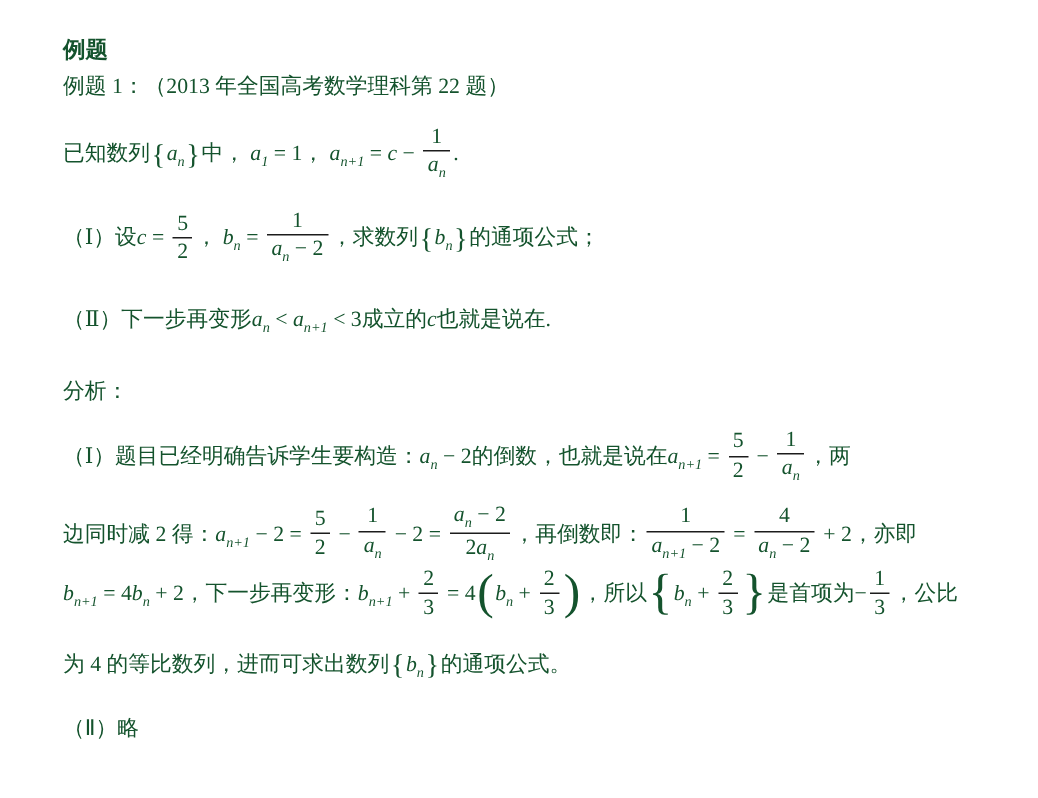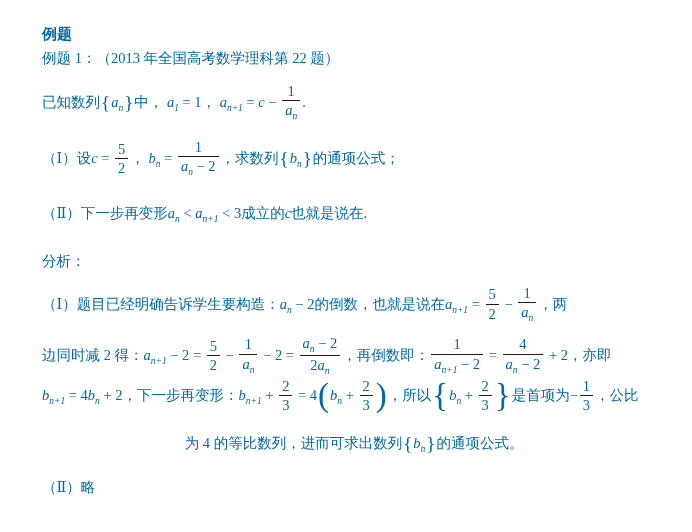--- a/index.html
+++ b/index.html
@@ -18,22 +18,22 @@
   .line { line-height: 21px; white-space: nowrap; }
   .heading { font-weight: bold; font-size: 15px; }
   .title    { margin-top: 3px; }
   .given    { margin-top: 15px; }
   .part1    { margin-top: 17px; }
   .part2    { margin-top: 24px; }
   .analysis { margin-top: 21px; }
   .para1    { margin-top: 14px; }
   .para2    { margin-top: 11px; }
   .para3    { margin-top: 1px; }
-  .para4    { margin-top: 19px; text-align: center; }
-  .end      { margin-top: 17px; }
+  .para4    { margin-top: 19px; }
+  .end      { margin-top: 17px; font-family: Liberation Mono, monospace; }
 
   
   .it  { font-style: italic; }
   .rm  { }
   .cjk { }
   .sub { font-style: italic; font-size: 9.5px; vertical-align: -4px; }
   .big-s { font-size: 19px; vertical-align: -2px; padding: 0 1px; }
   .big-l { font-size: 33px; font-weight: 300; vertical-align: middle; line-height: 0; position: relative; top: -2px; padding: 0 1px; }
   .frac {
     display: inline-block;
@@ -44,21 +44,21 @@
     position: relative;
     top: -1px;
   }
   .frac .num, .frac .den { display: block; padding: 0 3px; }
   .frac .num { border-bottom: 1.3px solid #1c1c1c; padding-bottom: 1px; }
   .frac .den { padding-top: 1px; }
 </style>
 </head>
 <body style="background: rgb(255, 255, 255);">
 
-<div class="page" style="color: #0369a1;">
+<div class="page" style="color: #14532d;">
   <div class="line heading">例题</div>
   <div class="line title">例题 1：（2013 年全国高考数学理科第 22 题）</div>
   <div class="line given"><span class="cjk">已知数列</span><span class="big-s">{</span><span class="it">a</span><span class="sub">n</span><span class="big-s">}</span><span class="cjk">中， </span><span class="it">a</span><span class="sub">1</span><span class="rm"> = 1</span><span class="cjk">， </span><span class="it">a</span><span class="sub">n+1</span><span class="rm"> = </span><span class="it">c</span><span class="rm"> − </span><span class="frac"><span class="num"><span class="rm">1</span></span><span class="den"><span class="it">a</span><span class="sub">n</span></span></span><span class="rm">.</span></div>
   <div class="line part1"><span class="cjk">（Ⅰ）设</span><span class="it">c</span><span class="rm"> = </span><span class="frac"><span class="num"><span class="rm">5</span></span><span class="den"><span class="rm">2</span></span></span><span class="cjk">， </span><span class="it">b</span><span class="sub">n</span><span class="rm"> = </span><span class="frac"><span class="num"><span class="rm">1</span></span><span class="den"><span class="it">a</span><span class="sub">n</span><span class="rm"> − 2</span></span></span><span class="cjk">，求数列</span><span class="big-s">{</span><span class="it">b</span><span class="sub">n</span><span class="big-s">}</span><span class="cjk">的通项公式；</span></div>
   <div class="line part2"><span class="cjk">（Ⅱ）下一步再变形</span><span class="it">a</span><span class="sub">n</span><span class="rm"> &lt; </span><span class="it">a</span><span class="sub">n+1</span><span class="rm"> &lt; 3</span><span class="cjk">成立的</span><span class="it">c</span><span class="cjk">也就是说在</span><span class="rm">.</span></div>
   <div class="line analysis">分析：</div>
   <div class="line para1"><span class="cjk">（Ⅰ）题目已经明确告诉学生要构造：</span><span class="it">a</span><span class="sub">n</span><span class="rm"> − 2</span><span class="cjk">的倒数，也就是说在</span><span class="it">a</span><span class="sub">n+1</span><span class="rm"> = </span><span class="frac"><span class="num"><span class="rm">5</span></span><span class="den"><span class="rm">2</span></span></span><span class="rm"> − </span><span class="frac"><span class="num"><span class="rm">1</span></span><span class="den"><span class="it">a</span><span class="sub">n</span></span></span><span class="cjk">，两</span></div>
   <div class="line para2"><span class="cjk">边同时减 2 得：</span><span class="it">a</span><span class="sub">n+1</span><span class="rm"> − 2 = </span><span class="frac"><span class="num"><span class="rm">5</span></span><span class="den"><span class="rm">2</span></span></span><span class="rm"> − </span><span class="frac"><span class="num"><span class="rm">1</span></span><span class="den"><span class="it">a</span><span class="sub">n</span></span></span><span class="rm"> − 2 = </span><span class="frac"><span class="num"><span class="it">a</span><span class="sub">n</span><span class="rm"> − 2</span></span><span class="den"><span class="rm">2</span><span class="it">a</span><span class="sub">n</span></span></span><span class="cjk">，再倒数即：</span><span class="frac"><span class="num"><span class="rm">1</span></span><span class="den"><span class="it">a</span><span class="sub">n+1</span><span class="rm"> − 2</span></span></span><span class="rm"> = </span><span class="frac"><span class="num"><span class="rm">4</span></span><span class="den"><span class="it">a</span><span class="sub">n</span><span class="rm"> − 2</span></span></span><span class="rm"> + 2</span><span class="cjk">，亦即</span></div>
   <div class="line para3"><span class="it">b</span><span class="sub">n+1</span><span class="rm"> = 4</span><span class="it">b</span><span class="sub">n</span><span class="rm"> + 2</span><span class="cjk">，下一步再变形：</span><span class="it">b</span><span class="sub">n+1</span><span class="rm"> + </span><span class="frac"><span class="num"><span class="rm">2</span></span><span class="den"><span class="rm">3</span></span></span><span class="rm"> = 4</span><span class="big-l">(</span><span class="it">b</span><span class="sub">n</span><span class="rm"> + </span><span class="frac"><span class="num"><span class="rm">2</span></span><span class="den"><span class="rm">3</span></span></span><span class="big-l">)</span><span class="cjk">，所以</span><span class="big-l">{</span><span class="it">b</span><span class="sub">n</span><span class="rm"> + </span><span class="frac"><span class="num"><span class="rm">2</span></span><span class="den"><span class="rm">3</span></span></span><span class="big-l">}</span><span class="cjk">是首项为</span><span class="rm">−</span><span class="frac"><span class="num"><span class="rm">1</span></span><span class="den"><span class="rm">3</span></span></span><span class="cjk">，公比</span></div>
   <div class="line para4"><span class="cjk">为 4 的等比数列，进而可求出数列</span><span class="big-s">{</span><span class="it">b</span><span class="sub">n</span><span class="big-s">}</span><span class="cjk">的通项公式。</span></div>

